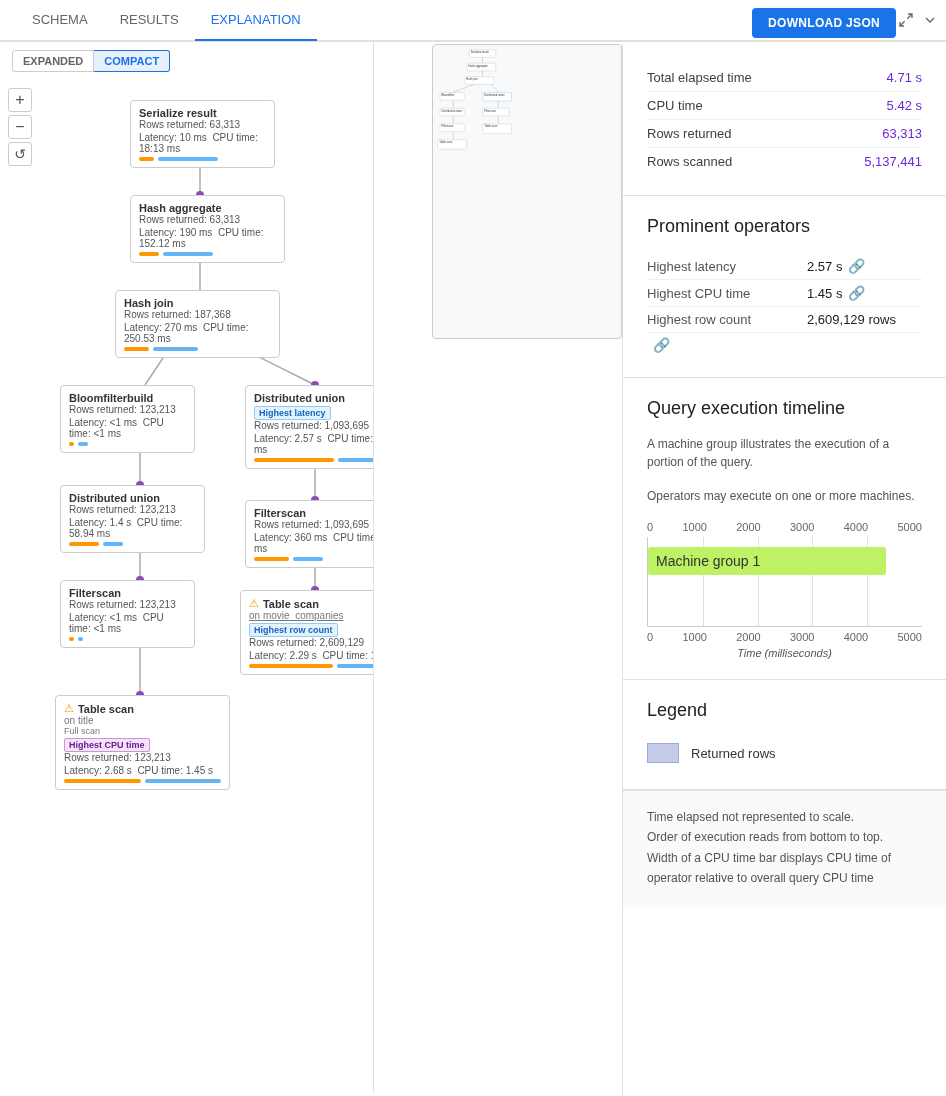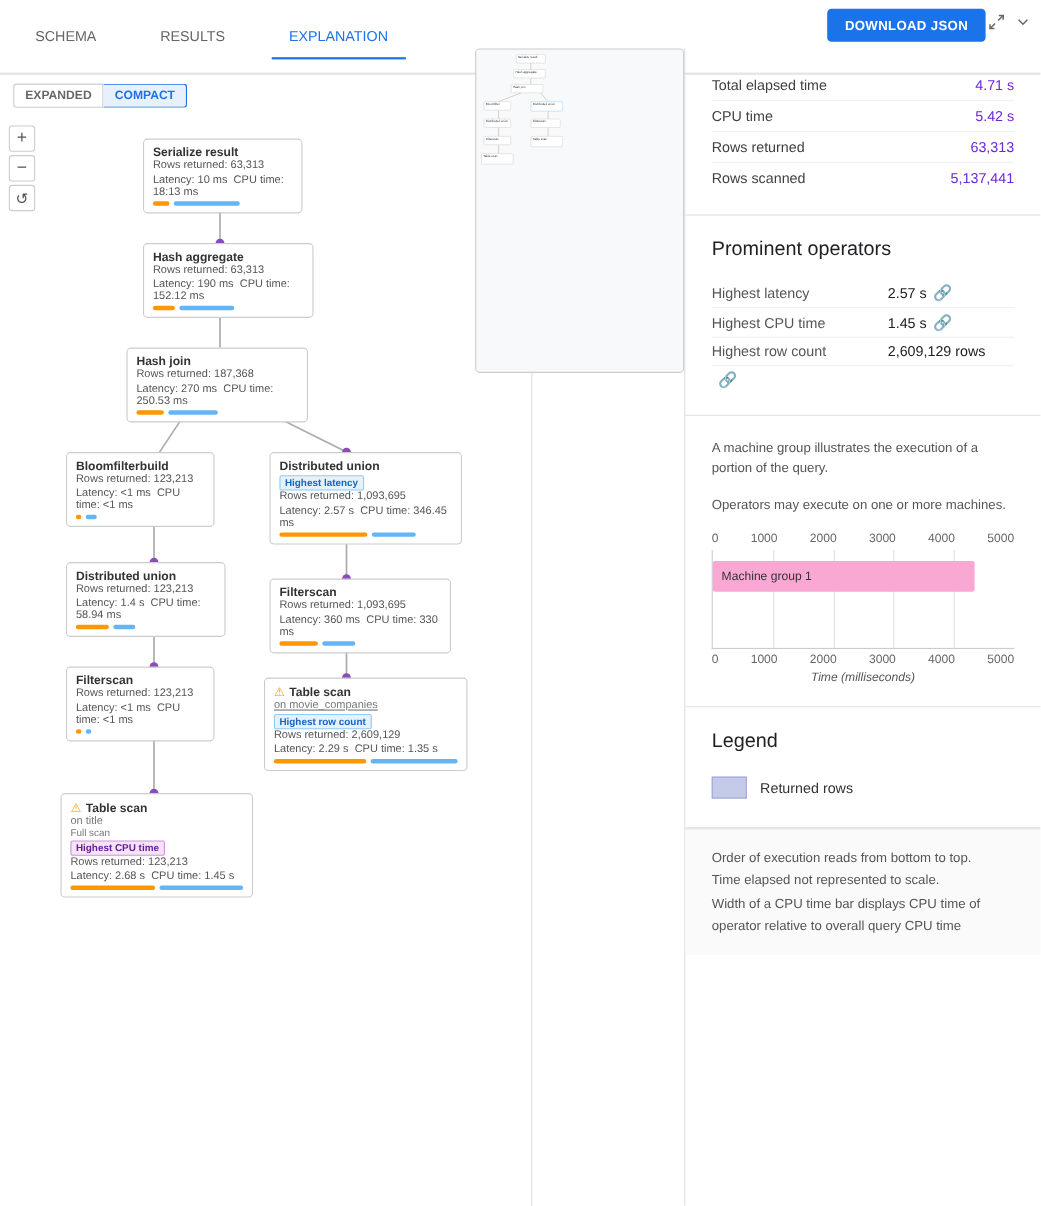--- a/index.html
+++ b/index.html
@@ -1,28 +1,28 @@
 <!DOCTYPE html>
 <html><head>
   <meta charset="utf-8">
   <style>
     * { box-sizing: border-box; margin: 0; padding: 0; }
     body { font-family: -apple-system, BlinkMacSystemFont, 'Segoe UI', Arial, sans-serif; font-size: 12px; background: #fff; color: #333; width: 946px; min-height: 1096px; }
 
     
-    .header-tabs { display: flex; align-items: center; border-bottom: 1px solid #e0e0e0; padding: 13px 16px; position: relative; gap: 26px; }
+    .header-tabs { display: flex; align-items: center; border-bottom: 1px solid #e0e0e0; padding: 0 16px; position: relative; }
     .header-tab { padding: 12px 16px; font-size: 13px; font-weight: 500; color: #666; cursor: pointer; border-bottom: 2px solid transparent; margin-bottom: -1px; }
     .header-tab.active { color: #1a73e8; border-bottom: 2px solid #1a73e8; }
     .icon-btn { background: none; border: none; cursor: pointer; color: #666; padding: 4px; display: flex; align-items: center; }
 
     
     .main-layout { display: flex; height: calc(1096px - 45px); }
 
     
-    .left-panel { width: 484px; border-right: 1px solid #e0e0e0; display: flex; flex-direction: column; overflow: hidden; }
+    .left-panel { width: 374px; border-right: 1px solid #e0e0e0; display: flex; flex-direction: column; overflow: hidden; }
 
     
     .view-toggle { display: flex; gap: 0; padding: 8px 12px; }
     .toggle-btn { padding: 4px 10px; font-size: 11px; font-weight: 600; border: 1px solid #ccc; cursor: pointer; background: #fff; color: #666; }
     .toggle-btn:first-child { border-radius: 3px 0 0 3px; }
     .toggle-btn:last-child { border-radius: 0 3px 3px 0; border-left: none; }
     .toggle-btn.active { background: #e8f0fe; color: #1a73e8; border-color: #1a73e8; }
     .zoom-btn { width: 24px; height: 24px; border: 1px solid #ccc; background: #fff; cursor: pointer; display: flex; align-items: center; justify-content: center; font-size: 16px; color: #555; border-radius: 3px; }
 
     
@@ -351,40 +351,41 @@
       <div class="operator-row">
         <span class="operator-label">Highest row count</span>
         <span class="operator-value">2,609,129 rows</span>
       </div>
       <div style="padding: 4px 0;">
         <span class="link-icon">🔗</span>
       </div>
     </div>
 
     <div class="right-section">
+      <div class="section-title">Query execution timeline</div>
       <p class="timeline-desc">A machine group illustrates the execution of a portion of the query.</p>
       <p class="timeline-desc">Operators may execute on one or more machines.</p>
 
       <div style="display:flex; justify-content:space-between; font-size:11px; color:#666; margin-bottom:4px; padding-left:0;">
         <span>0</span>
         <span>1000</span>
         <span>2000</span>
         <span>3000</span>
         <span>4000</span>
         <span>5000</span>
       </div>
 
       <div style="position:relative; height:90px; border-left:1px solid #ccc; border-bottom:1px solid #ccc;">
 
         <div style="position:absolute; top:0; bottom:0; left:20%; width:1px; background:#e0e0e0;"></div>
         <div style="position:absolute; top:0; bottom:0; left:40%; width:1px; background:#e0e0e0;"></div>
         <div style="position:absolute; top:0; bottom:0; left:60%; width:1px; background:#e0e0e0;"></div>
         <div style="position:absolute; top:0; bottom:0; left:80%; width:1px; background:#e0e0e0;"></div>
 
-        <div style="position:absolute; top:10px; left:0; width:87%; height:28px; background:#f9a8d4; border-radius:2px; display:flex; align-items:center; padding-left:8px; font-size:11px; color:#333;">
+        <div style="position:absolute; top:10px; left:0; width:87%; height:28px; background:#bef264; border-radius:2px; display:flex; align-items:center; padding-left:8px; font-size:14px; color:#333;">
           <span>Machine group 1</span>
         </div>
       </div>
 
       <div style="display:flex; justify-content:space-between; font-size:11px; color:#666; margin-top:4px;">
         <span>0</span>
         <span>1000</span>
         <span>2000</span>
         <span>3000</span>
         <span>4000</span>
@@ -395,19 +396,19 @@
 
     <div class="right-section">
       <div class="section-title">Legend</div>
       <div class="legend-item">
         <div style="width:32px; height:20px; background:#c5cae9; border:1px solid #9fa8da;"></div>
         <span>Returned rows</span>
       </div>
     </div>
 
     <div class="footer-note">
+      <div>Time elapsed not represented to scale.</div>
       <div>Order of execution reads from bottom to top.</div>
-      <div>Time elapsed not represented to scale.</div>
       <div>Width of a CPU time bar displays CPU time of operator relative to overall query CPU time</div>
     </div>
 
   </div>
 </div>
 
 </body></html>

